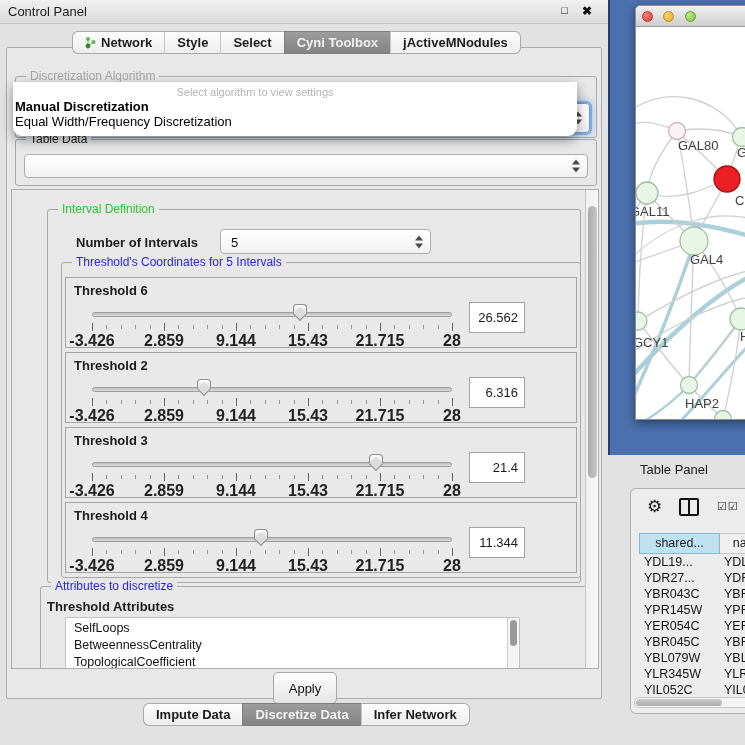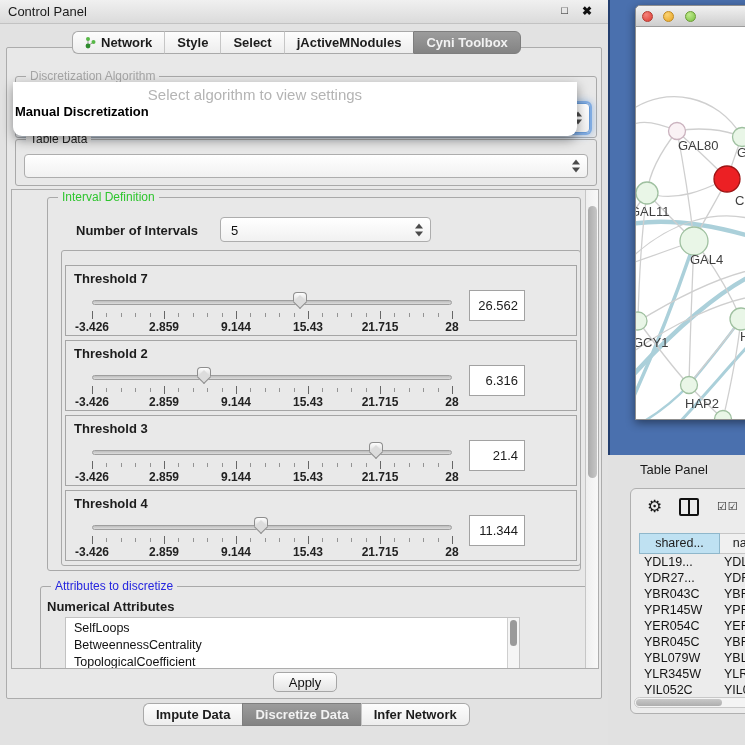--- a/index.html
+++ b/index.html
@@ -50,66 +50,66 @@
                border-top:5px solid #4a4a4a;}
 
   .algo-group{left:8px;top:28px;width:582px;height:62px;}
   .algo-combo{left:6px;top:26px;right:6px;height:30px;border-color:#6A9CD8;
               box-shadow:0 0 0 2px rgba(116,165,224,.85),0 0 7px 3px rgba(116,165,224,.55);}
   .td-group{left:8px;top:91px;width:582px;height:47px;}
   .td-combo{left:8px;top:14px;right:8px;height:24px;}
 
   .popup{position:absolute;left:13px;top:82px;width:564px;height:54px;background:#FFFFFF;
          border-radius:0 0 9px 9px;box-shadow:0 4px 12px rgba(0,0,0,.4);z-index:60;overflow:hidden;}
-  .popup .prompt{padding:4px 80px 1px 0;text-align:center;color:#B4B4B4;font-size:15px;}
+  .popup .prompt{padding:4px 80px 1px 0;text-align:center;color:#B4B4B4;font-size:11px;}
   .popup .itm{font-size:13px;line-height:15px;padding:0 2px;color:#000;}
   .popup .itm.b{font-weight:bold;}
 
   .scrollpane{position:absolute;left:4px;top:141px;width:588px;height:480px;
               border:1px solid #ADADAD;background:#E8E8E8;overflow:hidden;}
   .vscroll{position:absolute;right:0;top:0;width:13px;height:100%;
            background:linear-gradient(to right,#EFEFEF,#F8F8F8);border-left:1px solid #C6C6C6;}
   .vthumb{position:absolute;left:2px;top:16px;width:9px;height:272px;border-radius:5px;
           background:linear-gradient(to right,#ABABAB,#C7C7C7);}
 
-  .int-group{left:35px;top:7px;width:534px;height:374px;padding-left:16px;}
+  .int-group{left:35px;top:19px;width:534px;height:374px;padding-left:16px;}
   .noi-label{position:absolute;left:28px;top:25px;font-size:13px;font-weight:bold;}
   .noi-combo{left:172px;top:19px;width:211px;height:25px;}
   .thr-group{left:13px;top:52px;width:520px;height:316px;}
   #threshold-boxes{position:absolute;left:3px;top:14px;right:3px;}
 
   .t-box{position:relative;height:71px;border:1px solid #A5A5A5;background:#E9E9E9;margin-bottom:4px;}
   .t-lab{position:absolute;left:8px;top:5px;font-size:13px;font-weight:bold;}
   .sl{position:absolute;left:26px;top:28px;width:360px;height:38px;}
   .groove{position:absolute;left:0;right:0;top:6px;height:5px;border-radius:3px;
           background:linear-gradient(#BDBDBD,#DCDCDC);border:1px solid #9E9E9E;}
   .ticks{position:absolute;left:0;right:0;top:17px;height:8px;}
   .tick{position:absolute;top:0;width:1px;background:#666;}
   .tick.ma{height:8px;}
   .tick.mi{height:4px;top:2px;opacity:.65;}
-  .axlabs{position:absolute;left:0;right:0;top:26px;height:12px;font-size:12px;font-weight:bold;color:#222;}
+  .axlabs{position:absolute;left:0;right:0;top:26px;height:12px;font-size:16px;font-weight:bold;color:#222;}
   .axlabs span{position:absolute;transform:translateX(-50%);white-space:nowrap;}
   .thumb{position:absolute;top:-2px;width:14px;height:18px;transform:translateX(-50%);}
   .thumb .tt{display:block;height:10px;border:1px solid #8E8E8E;border-bottom:none;
              border-radius:4px 4px 0 0;background:linear-gradient(#FEFEFE,#D8D8D8);}
   .thumb .tp{display:block;width:10px;height:10px;margin:-5px auto 0;transform:rotate(45deg);
              background:#DCDCDC;border-right:1px solid #8E8E8E;border-bottom:1px solid #8E8E8E;}
   .vbox{position:absolute;right:51px;top:24px;width:56px;height:31px;background:#fff;
         border:1px solid #A2A2A2;font-size:13px;line-height:29px;text-align:right;padding-right:6px;}
 
   .attr-group{left:28px;top:396px;width:549px;height:110px;}
   .attr-sub{position:absolute;left:6px;top:12px;font-size:13px;font-weight:bold;}
   .attr-list{position:absolute;left:24px;top:30px;width:455px;height:78px;background:#fff;
              border:1px solid #C2C2C2;overflow:hidden;padding:2px 0 0 8px;}
   .attr-item{font-size:12.5px;line-height:17px;color:#111;white-space:nowrap;}
   .alist-scroll{position:absolute;right:0;top:0;width:12px;height:100%;
                 background:#F5F5F5;border-left:1px solid #CFCFCF;}
   .alist-thumb{position:absolute;left:2px;top:2px;width:7px;height:26px;border-radius:4px;background:#9A9A9A;}
 
-  .apply{position:absolute;left:266px;top:624px;width:64px;height:20px;border:1px solid #A6A6A6;
+  .apply{position:absolute;left:266px;top:624px;width:64px;height:32px;border:1px solid #A6A6A6;
          border-radius:5px;background:linear-gradient(#FEFEFE,#E5E5E5);
          font:13px "Liberation Sans",sans-serif;color:#111;padding:0;}
 
   
   .net-bg{position:absolute;left:608px;top:0;width:137px;height:455px;background:#4A70AE;
           border-left:2px solid #233E6E;}
   .net-window{position:absolute;left:25px;top:5px;width:122px;height:415px;background:#fff;
               border:1px solid #8F8F8F;border-radius:5px 5px 0 0;box-shadow:0 3px 10px rgba(0,0,0,.45);}
   .net-titlebar{height:21px;background:linear-gradient(#F1F1F1,#CECECE);
                 border-bottom:1px solid #9C9C9C;border-radius:5px 5px 0 0;white-space:nowrap;}
@@ -160,22 +160,22 @@
           <line x1="3" y1="3" x2="3" y2="10" stroke="#9a9a9a"></line>
           <line x1="3" y1="10" x2="8.5" y2="6" stroke="#9a9a9a"></line>
           <circle cx="3" cy="3" r="2" fill="#57B847"></circle>
           <circle cx="3" cy="10" r="2.4" fill="#2E8B2E"></circle>
           <circle cx="8.5" cy="6" r="2" fill="#57B847"></circle>
         </svg>
         <span>Network</span>
       </span>
       <span class="seg">Style</span>
       <span class="seg">Select</span>
+      <span class="seg sel">Cyni Toolbox</span>
       <span class="seg">jActiveMNodules</span>
-      <span class="seg sel">Cyni Toolbox</span>
     </div>
 
     <div class="content">
 
       <div class="group algo-group">
         <span class="gtitle gray">Discretization Algorithm</span>
         <div class="combo algo-combo">
           <span class="stepper">
               <i class="up"></i>
               <i class="dn"></i>
@@ -198,23 +198,24 @@
           <span class="gtitle green">Interval Definition</span>
           <span class="noi-label">Number of Intervals</span>
           <div class="combo noi-combo">
             <span class="combo-text">5</span>
             <span class="stepper">
                 <i class="up"></i>
                 <i class="dn"></i>
               </span>
           </div>
           <div class="group thr-group">
+            <span class="gtitle blue">Threshold's Coordinates for 5 Intervals</span>
             <div id="threshold-boxes">
                 <div class="t-box">
-                  <div class="t-lab">Threshold 7</div>
+                  <div class="t-lab">Threshold 6</div>
                   <div class="sl">
                     <div class="groove"></div>
                     <div class="ticks">
                       <i class="tick ma" style="left: 0%;"></i>
                       <i class="tick mi" style="left: 4%;"></i>
                       <i class="tick mi" style="left: 8%;"></i>
                       <i class="tick mi" style="left: 12%;"></i>
                       <i class="tick mi" style="left: 16%;"></i>
                       <i class="tick ma" style="left: 20%;"></i>
                       <i class="tick mi" style="left: 24%;"></i>
@@ -393,21 +394,21 @@
                     </div>
                   </div>
                   <div class="vbox">11.344</div>
                 </div>
               </div>
           </div>
         </div>
 
         <div class="group attr-group">
           <span class="gtitle blue">Attributes to discretize</span>
-          <div class="attr-sub">Numerical Attributes</div>
+          <div class="attr-sub">Threshold Attributes</div>
           <div class="attr-list" id="attr-list">
             <div class="alist-scroll">
                 <div class="alist-thumb"></div>
               </div>
           <div class="attr-item">SelfLoops</div>
               <div class="attr-item">BetweennessCentrality</div>
               <div class="attr-item">TopologicalCoefficient</div>
             </div>
         </div>
 
@@ -543,14 +544,15 @@
       </div>
       <div class="hscroll">
         <div class="hthumb"></div>
       </div>
     </div>
   </div>
 
   <div class="popup">
     <div class="prompt">Select algorithm to view settings</div>
     <div class="itm b">Manual Discretization</div>
+    <div class="itm">Equal Width/Frequency Discretization</div>
   </div>
 </div>
 
 </body></html>

